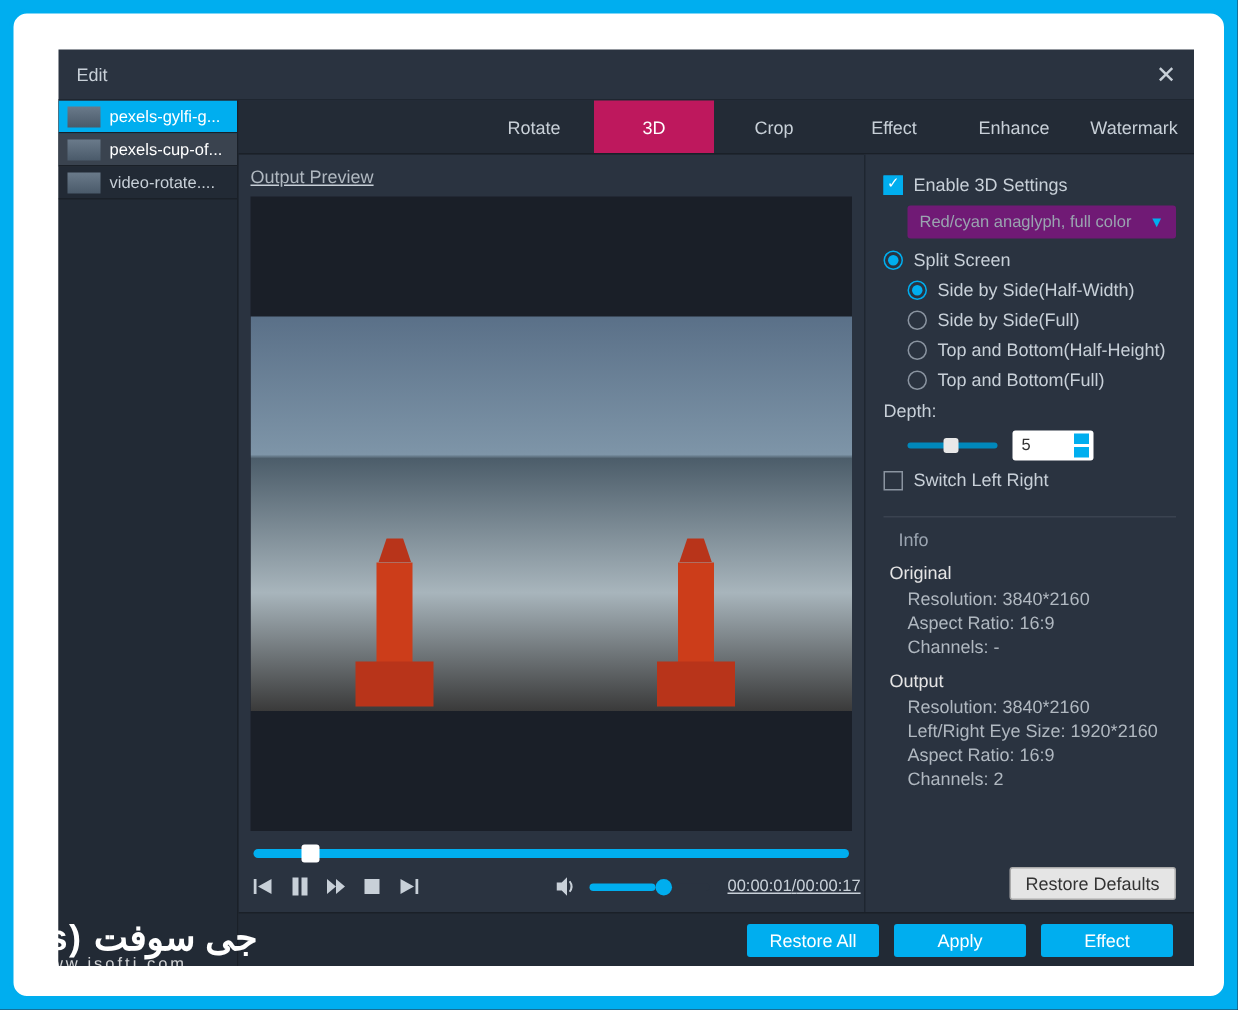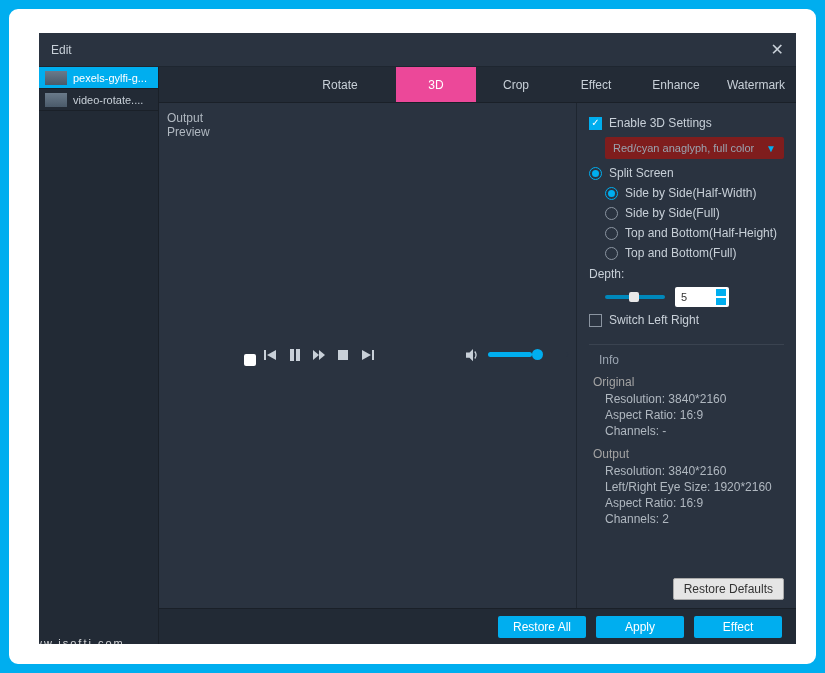--- a/index.html
+++ b/index.html
@@ -79,28 +79,29 @@
 }
 .tab {
   width: 80px;
   display: flex;
   align-items: center;
   justify-content: center;
   font-size: 12px;
   color: #c8d0d8;
   cursor: pointer;
 }
-.tab.active { background: #ec4899; color: #fff; margin-left: 16px; }
+.tab.active { background: #be185d; color: #fff; }
 .content { flex: 1; display: flex; min-height: 0; }
 .preview-col {
   flex: 1;
   display: flex;
-  flex-direction: row;
+  flex-direction: column;
   min-width: 0;
   padding: 0;
+  text-decoration: underline;
 }
 .preview-label {
   padding: 8px 8px 6px 8px;
   font-size: 12px;
   color: #b0b8c0;
 }
 .preview-area {
   flex: 1;
   background: #1a1f28;
   margin: 0 8px;
@@ -183,21 +184,21 @@
 }
 .chk.checked { background: #00aeef; border-color: #00aeef; }
 .chk.checked::after { content: "✓"; color: #fff; font-size: 10px; line-height: 1; }
 .rad { border-radius: 50%; }
 .rad.sel { border-color: #00aeef; }
 .rad.sel::after { content: ""; width: 7px; height: 7px; background: #00aeef; border-radius: 50%; }
 .indent1 { padding-left: 16px; }
 .dropdown {
   margin: 4px 0 4px 16px;
   height: 22px;
-  background: #7f1d1d;
+  background: #701a75;
   color: #9aa4b0;
   display: flex;
   align-items: center;
   justify-content: space-between;
   padding: 0 8px;
   font-size: 11px;
   border-radius: 2px;
   cursor: pointer;
 }
 .dd-arrow { color: #00aeef; font-size: 10px; }
@@ -210,21 +211,21 @@
   border-radius: 2px; position: relative;
 }
 .spin::after {
   content: "";
   position: absolute; right: 3px; top: 2px; width: 10px; height: 16px;
   background: linear-gradient(#00aeef 0 45%, transparent 45% 55%, #00aeef 55% 100%);
 }
 .info-divider { height: 1px; background: #3a4350; margin: 14px 0 6px 0; }
 .info-title { color: #9aa4b0; font-size: 12px; padding: 2px 0 6px 10px; }
 .info-block { padding: 0 0 6px 4px; }
-.info-head { color: #a3a3a3; padding: 2px 0; }
+.info-head { color: #e5e5e5; padding: 2px 0; }
 .info-line { color: #b0b8c0; padding: 1px 0 1px 12px; font-size: 12px; }
 .restore-btn {
   margin-top: auto;
   align-self: flex-end;
   background: #e5e5e5;
   color: #333;
   border: 1px solid #aaa;
   padding: 3px 10px;
   font-size: 12px;
   border-radius: 2px;
@@ -273,20 +274,24 @@
       <span>Edit</span>
       <span class="close-x">✕</span>
     </div>
 
     <div class="body">
 
       <div class="sidebar">
         <div class="side-item selected">
           <div class="thumb"></div>
           <span>pexels-gylfi-g...</span>
+        </div>
+        <div class="side-item dark">
+          <div class="thumb"></div>
+          <span>pexels-cup-of...</span>
         </div>
         <div class="side-item">
           <div class="thumb"></div>
           <span>video-rotate....</span>
         </div>
       </div>
 
       <div class="main">
 
         <div class="tabs">
@@ -438,14 +443,17 @@
           <div class="fbtn">Apply</div>
           <div class="fbtn">Effect</div>
         </div>
 
       </div>
     </div>
   </div>
 </div>
 
 <div class="watermark">
+  <div class="big">
+    <span style="font-family:Arial">js)</span> <span>جى سوفت</span>
+  </div>
   <div class="url">www.jsoftj.com</div>
 </div>
 
 </body></html>

